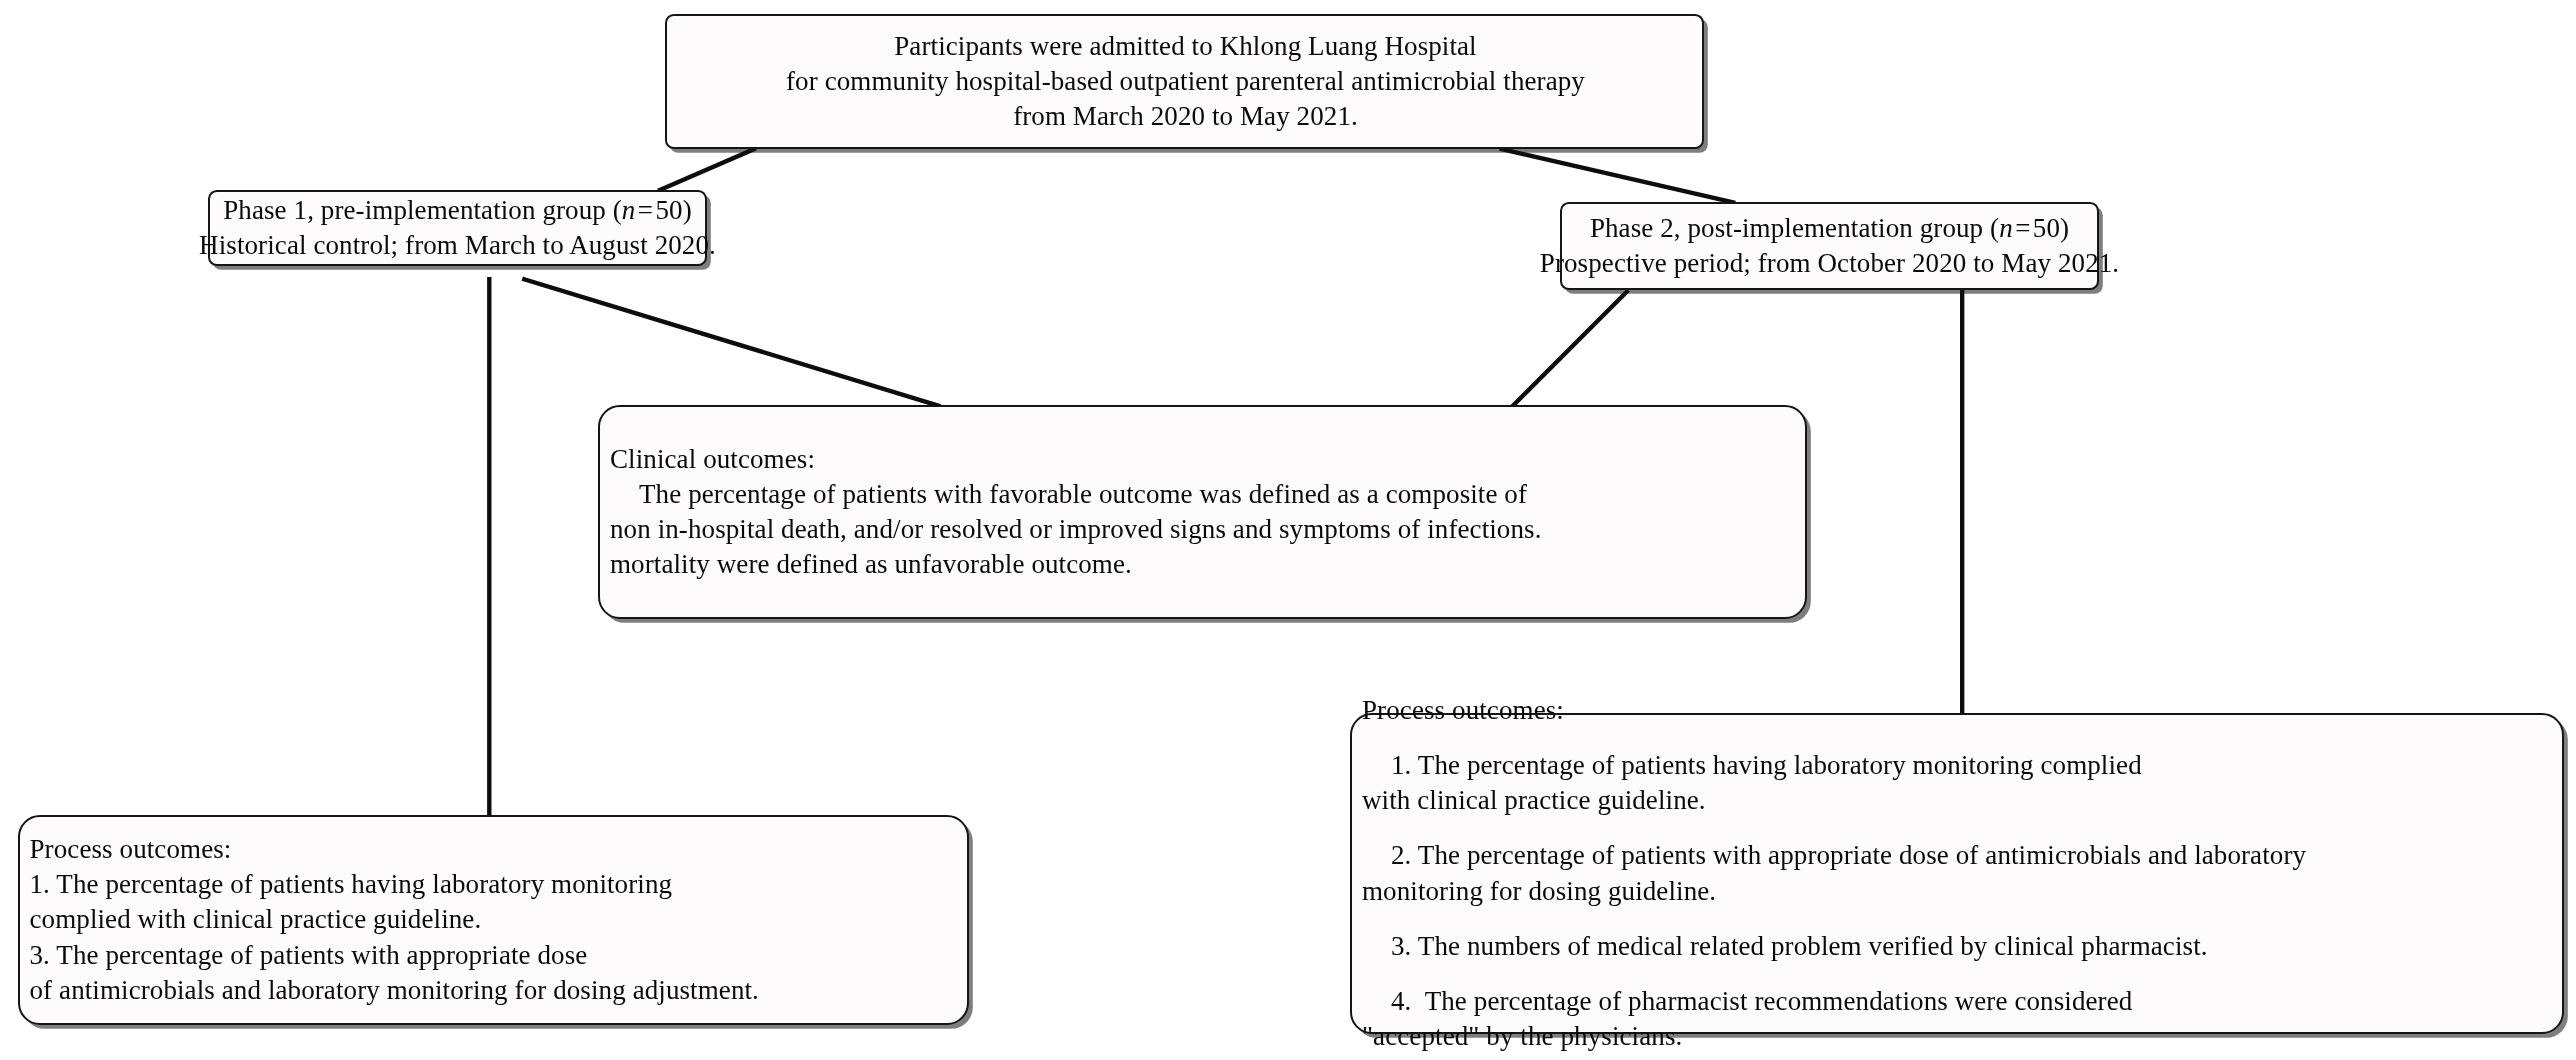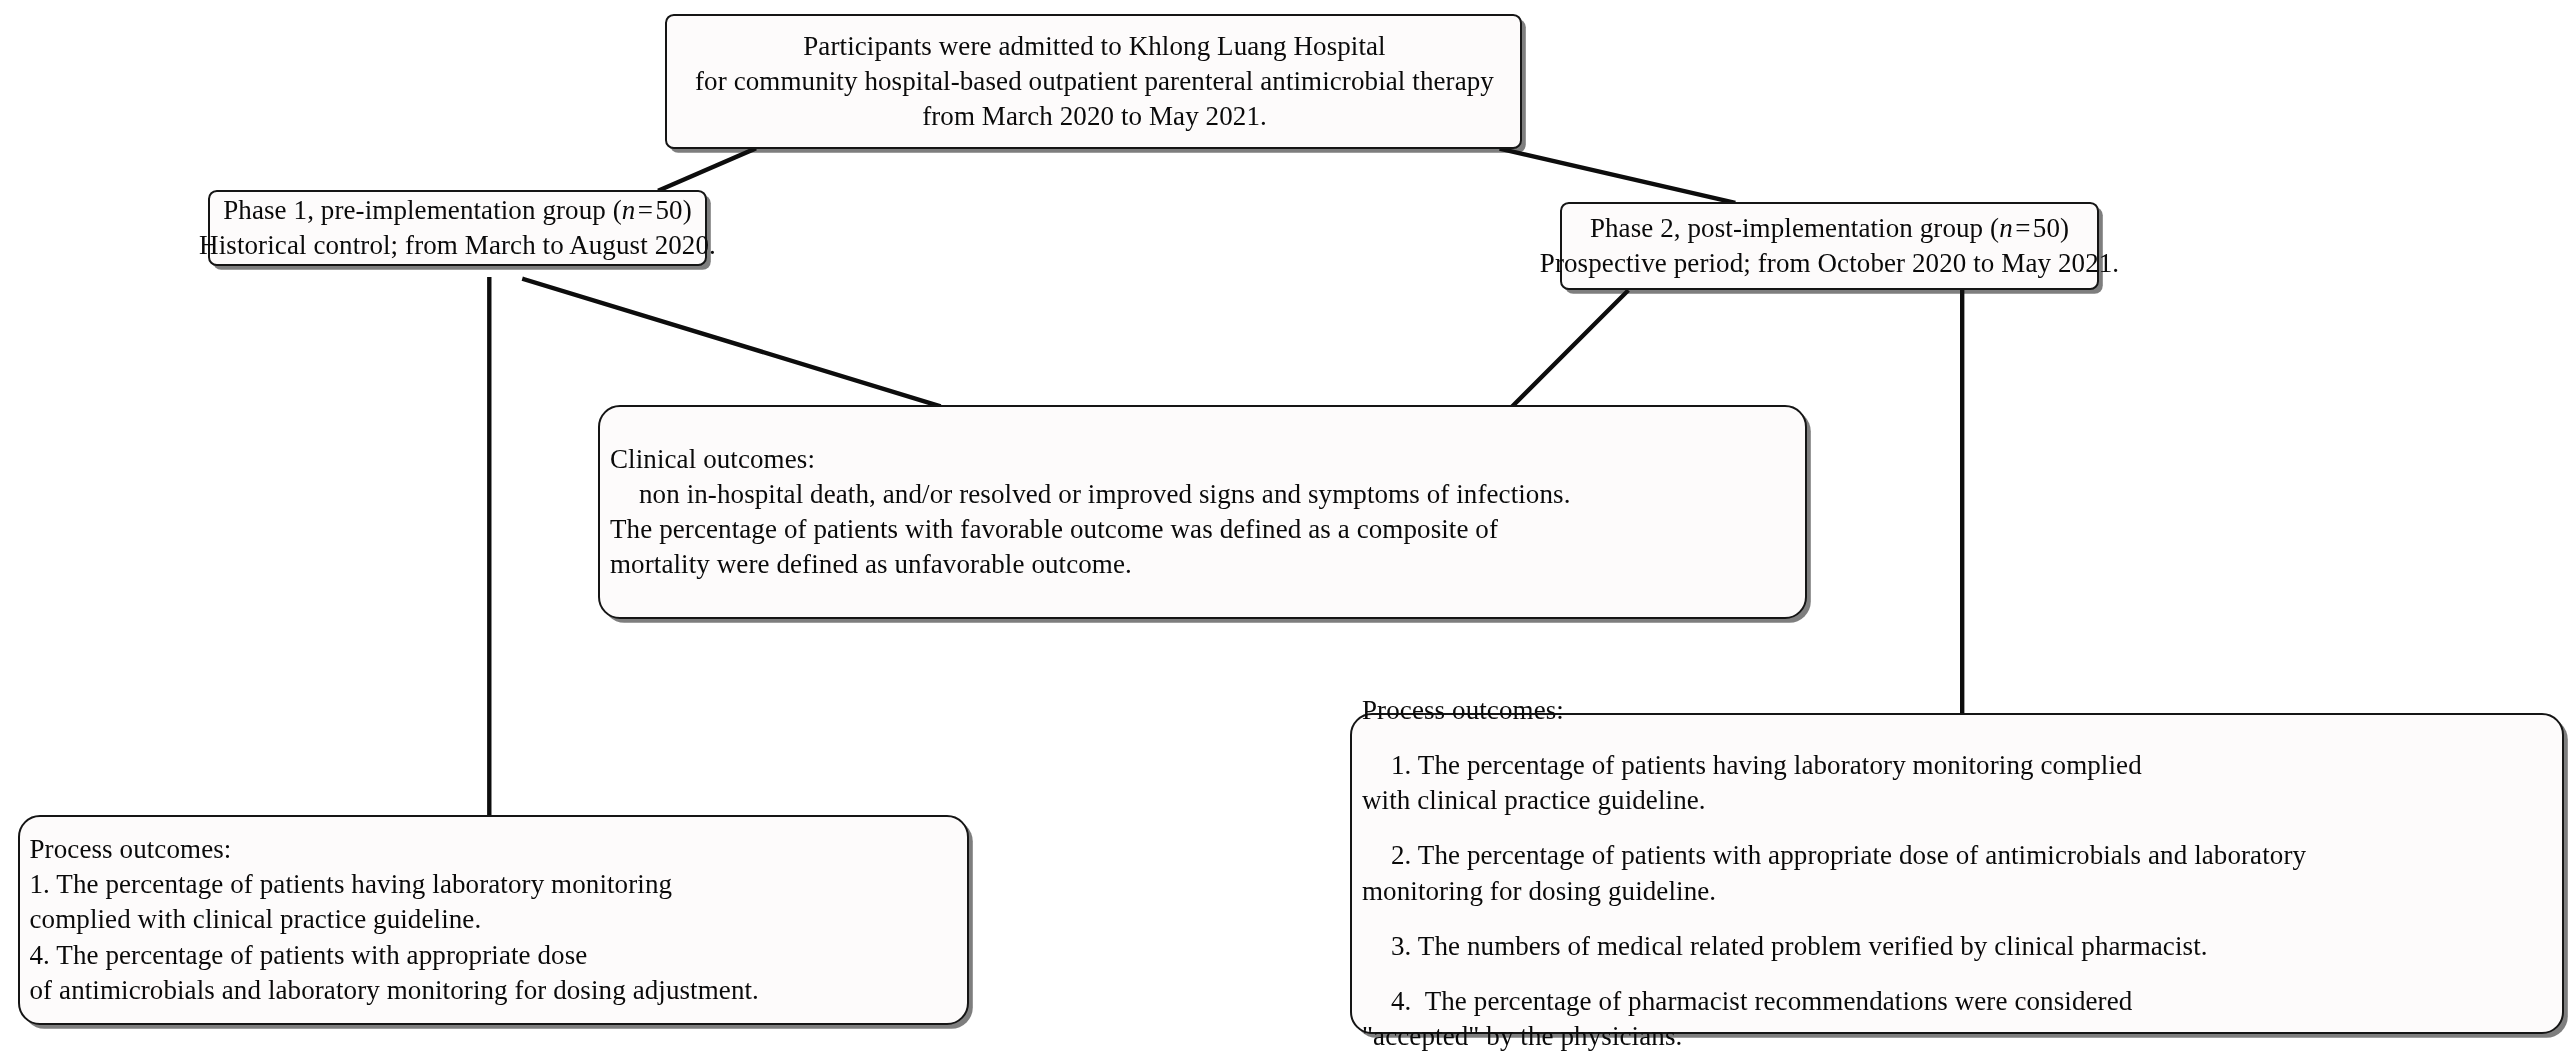--- a/index.html
+++ b/index.html
@@ -40,21 +40,21 @@
     display: flex;
     flex-direction: column;
     justify-content: center;
   }
   .node.center { align-items: center; text-align: center; }
   .node.left   { align-items: flex-start; text-align: right; border-radius: 22px; }
   .line { display: block; white-space: pre; }
   .italic-n { font-style: italic; }
 
   
-  #node-admission   { left: 665px; top: 13.8px;   width: 857px; height: 135px; padding-left: 12px; }
+  #node-admission   { left: 665px; top: 13.8px;   width: 1039px; height: 135px; padding-left: 12px; }
   #node-phase1      { left: 166px;  top: 190px;  width: 499px;  height: 76px; margin-left: 42px; }
   #node-phase2      { left: 1560px; top: 202px;  width: 539px;  height: 88px; }
   #node-clinical    { left: 598px;  top: 405px;  width: 1209px; height: 214px; }
   #node-process-l   { left: 17.5px;   top: 815px; width: 951px; height: 210px; }
   #node-process-r   { left: 1350px; top: 713px; width: 1214px; height: 321px; }
 
   #node-clinical  .line:nth-child(2) { text-indent: 29px; }
   #node-process-r .line.indent { text-indent: 29px; margin-top: 20px; }
 </style>
 </head>
@@ -90,30 +90,30 @@
     <span class="line">Historical control; from March to August 2020.</span>
   </div>
 
   <div class="node center" id="node-phase2">
     <span class="line">Phase 2, post-implementation group (<span class="italic-n">n</span> = 50)</span>
     <span class="line">Prospective period; from October 2020 to May 2021.</span>
   </div>
 
   <div class="node left" id="node-clinical">
     <span class="line">Clinical outcomes:</span>
+    <span class="line">The percentage of patients with favorable outcome was defined as a composite of</span>
     <span class="line">non in-hospital death, and/or resolved or improved signs and symptoms of infections.</span>
-    <span class="line">The percentage of patients with favorable outcome was defined as a composite of</span>
     <span class="line">mortality were defined as unfavorable outcome.</span>
   </div>
 
   <div class="node left" id="node-process-l">
     <span class="line">Process outcomes:</span>
     <span class="line">1. The percentage of patients having laboratory monitoring</span>
     <span class="line">complied with clinical practice guideline.</span>
-    <span class="line">4. The percentage of patients with appropriate dose</span>
+    <span class="line">3. The percentage of patients with appropriate dose</span>
     <span class="line">of antimicrobials and laboratory monitoring for dosing adjustment.</span>
   </div>
 
   <div class="node left" id="node-process-r">
     <span class="line">Process outcomes:</span>
     <span class="line indent">1. The percentage of patients having laboratory monitoring complied</span>
     <span class="line">with clinical practice guideline.</span>
     <span class="line indent">2. The percentage of patients with appropriate dose of antimicrobials and laboratory</span>
     <span class="line">monitoring for dosing guideline.</span>
     <span class="line indent">3. The numbers of medical related problem verified by clinical pharmacist.</span>

